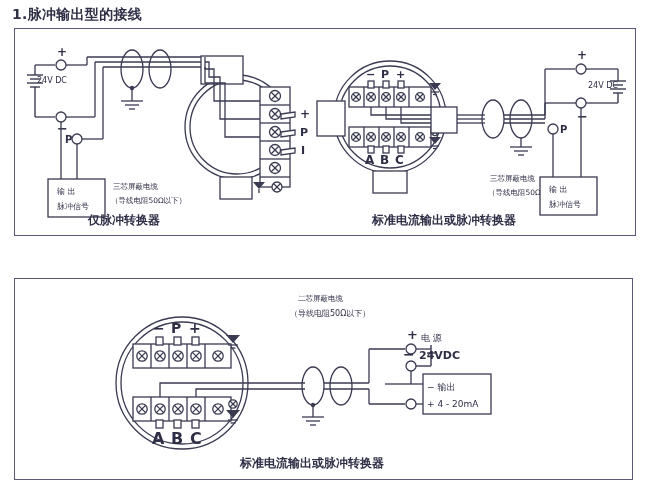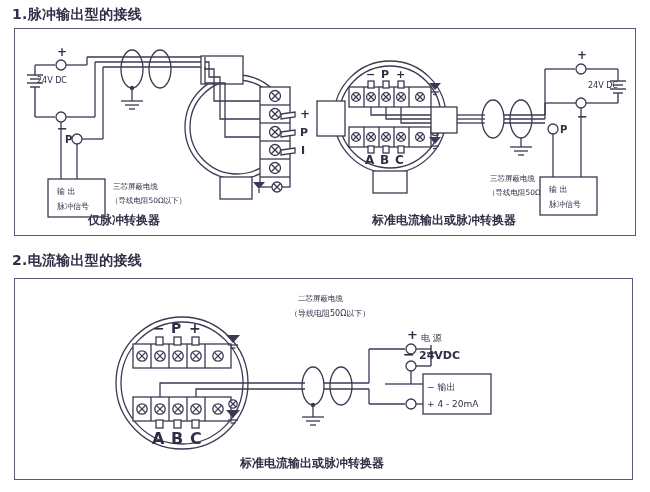--- a/index.html
+++ b/index.html
@@ -303,21 +303,20 @@
         <rect x="525" y="148" width="57" height="38" fill="#ffffff"></rect>
         <text x="534" y="163" font-size="8" fill="#2e2e46" stroke="none">输    出</text>
         <text x="534" y="178" font-size="8" fill="#2e2e46" stroke="none">脉冲信号</text>
       </svg>
     </div>
   </div>
 
   <div class="caption" id="cap-1">仅脉冲转换器</div>
   <div class="caption" id="cap-2">标准电流输出或脉冲转换器</div>
 
-  <div class="section-title" id="title-2">2.电流输出型的接线</div>
 
   <div class="panel" id="panel-2">
     <div class="svgwrap">
       <svg viewBox="0 0 622 202" width="622" height="202" xmlns="http://www.w3.org/2000/svg" stroke="#3a3a52" fill="none" stroke-width="1.3" font-family="DejaVu Sans, Liberation Sans, sans-serif">
 
         <text x="283" y="22" font-size="7.5" fill="#2e2e46" stroke="none">二芯屏蔽电缆</text>
         <text x="275" y="37" font-size="8" fill="#2e2e46" stroke="none">（导线电阻50Ω以下）</text>
 
         <g>
           <circle cx="167" cy="104" r="66" fill="#ffffff"></circle>

